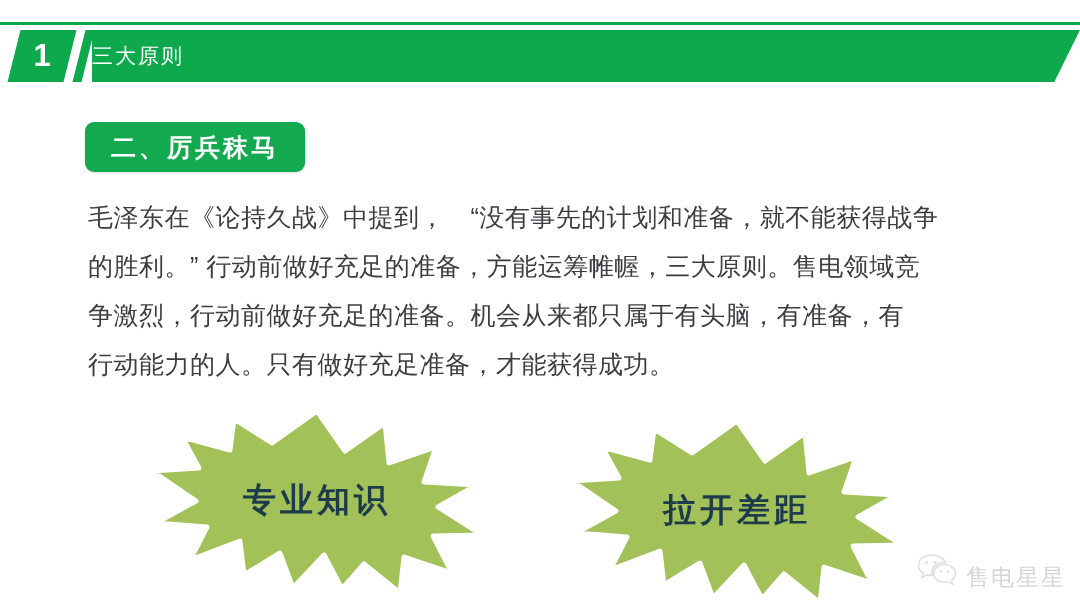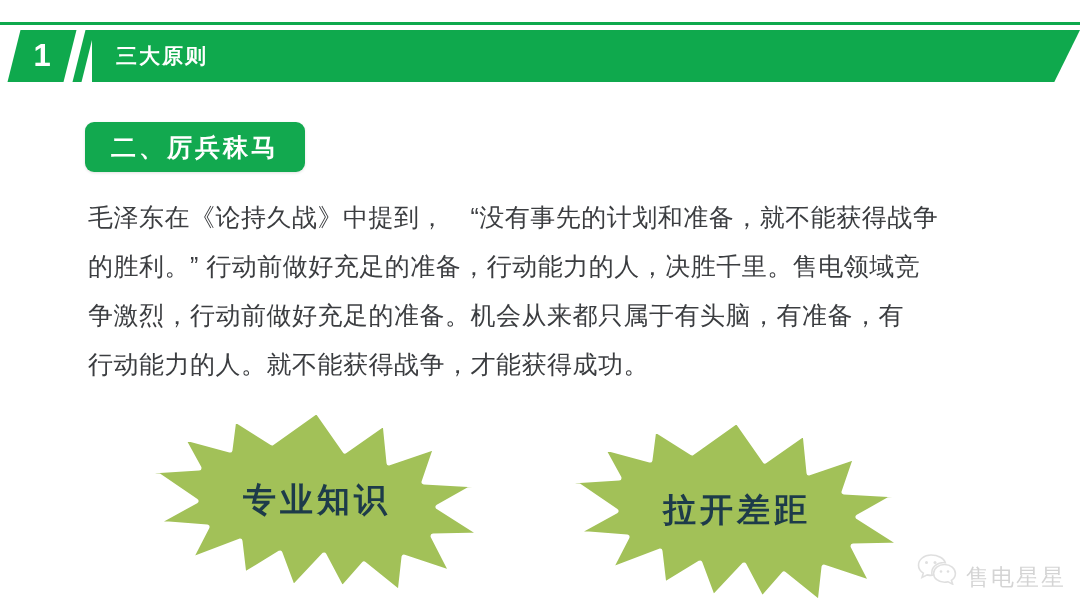--- a/index.html
+++ b/index.html
@@ -50,24 +50,23 @@
     left:92px; top:0;
     width:988px; height:52px;
     background:#0FA94D;
     clip-path: polygon(0 0, 100% 0, 97.4% 100%, 0% 100%);
   }
   .title-band-text {
     position:absolute;
     left:1px; top:0;
     height:52px;
     display:flex; align-items:center;
-    padding-left:24px;
     color:#ffffff;
     font-size:21px;
-    font-weight:bold;
+    font-weight:normal;
     letter-spacing:2px;
   }
   .top-hairline {
     position:absolute;
     left:0; top:22px;
     width:1080px; height:3px;
     background:#0FA94D;
   }
 
   
@@ -150,23 +149,23 @@
     <div class="title-band"></div>
     <div class="title-band-text" style="left:92px;">三大原则</div>
   </div>
 
   <div id="section-chip">
     <span class="chip-text">二、厉兵秣马</span>
   </div>
 
   <div id="body-copy">
     <div class="line">毛泽东在《论持久战》中提到，　“没有事先的计划和准备，就不能获得战争</div>
-    <div class="line">的胜利。” 行动前做好充足的准备，行动能力的人，决胜千里。售电领域竞</div>
+    <div class="line">的胜利。” 行动前做好充足的准备，方能运筹帷幄，三大原则。售电领域竞</div>
     <div class="line">争激烈，行动前做好充足的准备。机会从来都只属于有头脑，有准备，有</div>
-    <div class="line">行动能力的人。就不能获得战争，才能获得成功。</div>
+    <div class="line">行动能力的人。只有做好充足准备，才能获得成功。</div>
   </div>
 
   <div class="burst-wrap left">
     <svg width="330" height="190" viewBox="0 0 330 190">
       <polygon points="165,6 193,46 233,18 237,58 284,42 272,77 325,80 286,102 330,130 281,131 300,168 252,152 248,188 212,159 190,184 172,150 141,183 128,148 92,170 88,136 38,155 55,122 4,118 44,96 0,66 47,63 30,32 78,45 82,14 120,38" fill="#A2C158" stroke="#ffffff" stroke-width="5" stroke-linejoin="round"></polygon>
     </svg>
     <div class="burst-label">专业知识</div>
   </div>
 
   <div class="burst-wrap right">

